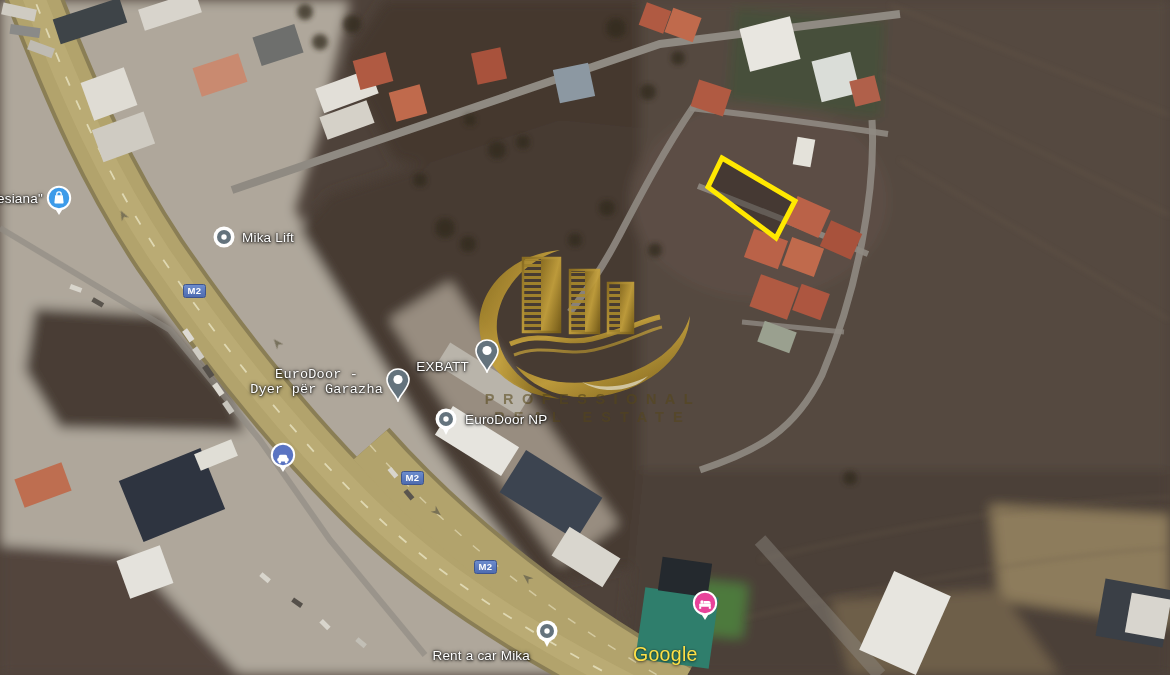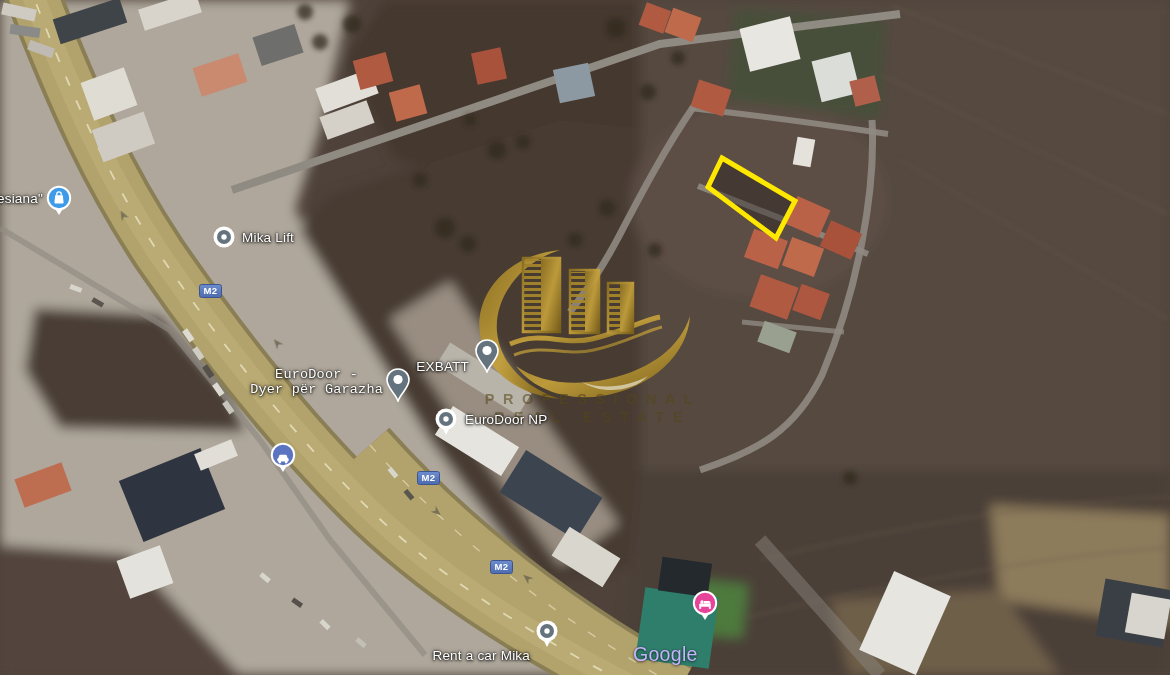--- a/index.html
+++ b/index.html
@@ -8,22 +8,22 @@
   #terrain,#logo-layer{position:absolute;left:0;top:0;width:1170px;height:675px;}
   #terrain{z-index:1;}
   #logo-layer{z-index:8;pointer-events:none;}
   .map-label{position:absolute;z-index:10;color:#fff;
     font:400 13.5px/15px "Liberation Sans",sans-serif;letter-spacing:.2px;white-space:nowrap;
     text-shadow:0 0 2px rgba(0,0,0,.95),0 0 4px rgba(0,0,0,.8),0 1px 3px rgba(0,0,0,.65);}
   .map-label.center{text-align:center;font-family:Liberation Mono, monospace;}
   .marker{position:absolute;z-index:9;}
   .shield{position:absolute;z-index:10;width:23px;height:14px;border-radius:2.5px;
     background:linear-gradient(#6c8ccd,#4e6cb0);border:1px solid #3c5490;box-sizing:border-box;
-    color:#fff;font:bold 9.5px/12px "Liberation Sans",sans-serif;text-align:center;letter-spacing:.3px;margin-left:16px;}
-  .google-wm{position:absolute;z-index:11;color:#c4b5fd;
+    color:#fff;font:bold 9.5px/12px "Liberation Sans",sans-serif;text-align:center;letter-spacing:.3px;}
+  .google-wm{position:absolute;z-index:11;color:#fde047;
     font:500 19.5px/22px "Liberation Sans",sans-serif;letter-spacing:.3px;
     text-shadow:0 1px 3px rgba(0,0,0,.6),0 0 2px rgba(0,0,0,.4);}
 </style>
 </head>
 <body>
 
 <div id="stage">
 
   <svg id="terrain" viewBox="0 0 1170 675" aria-hidden="true">
     <defs>

